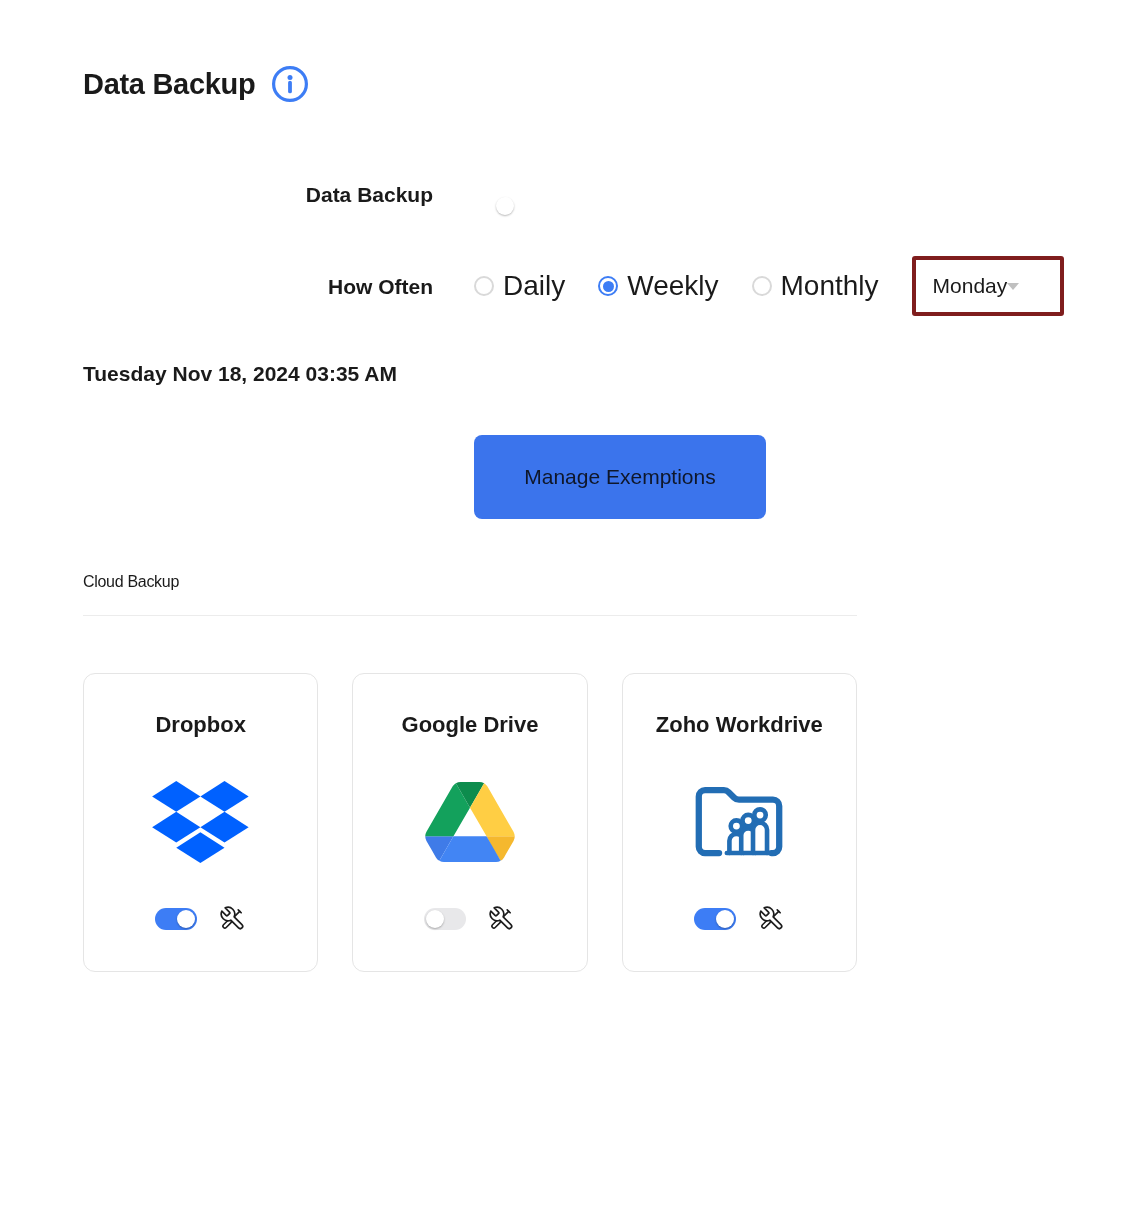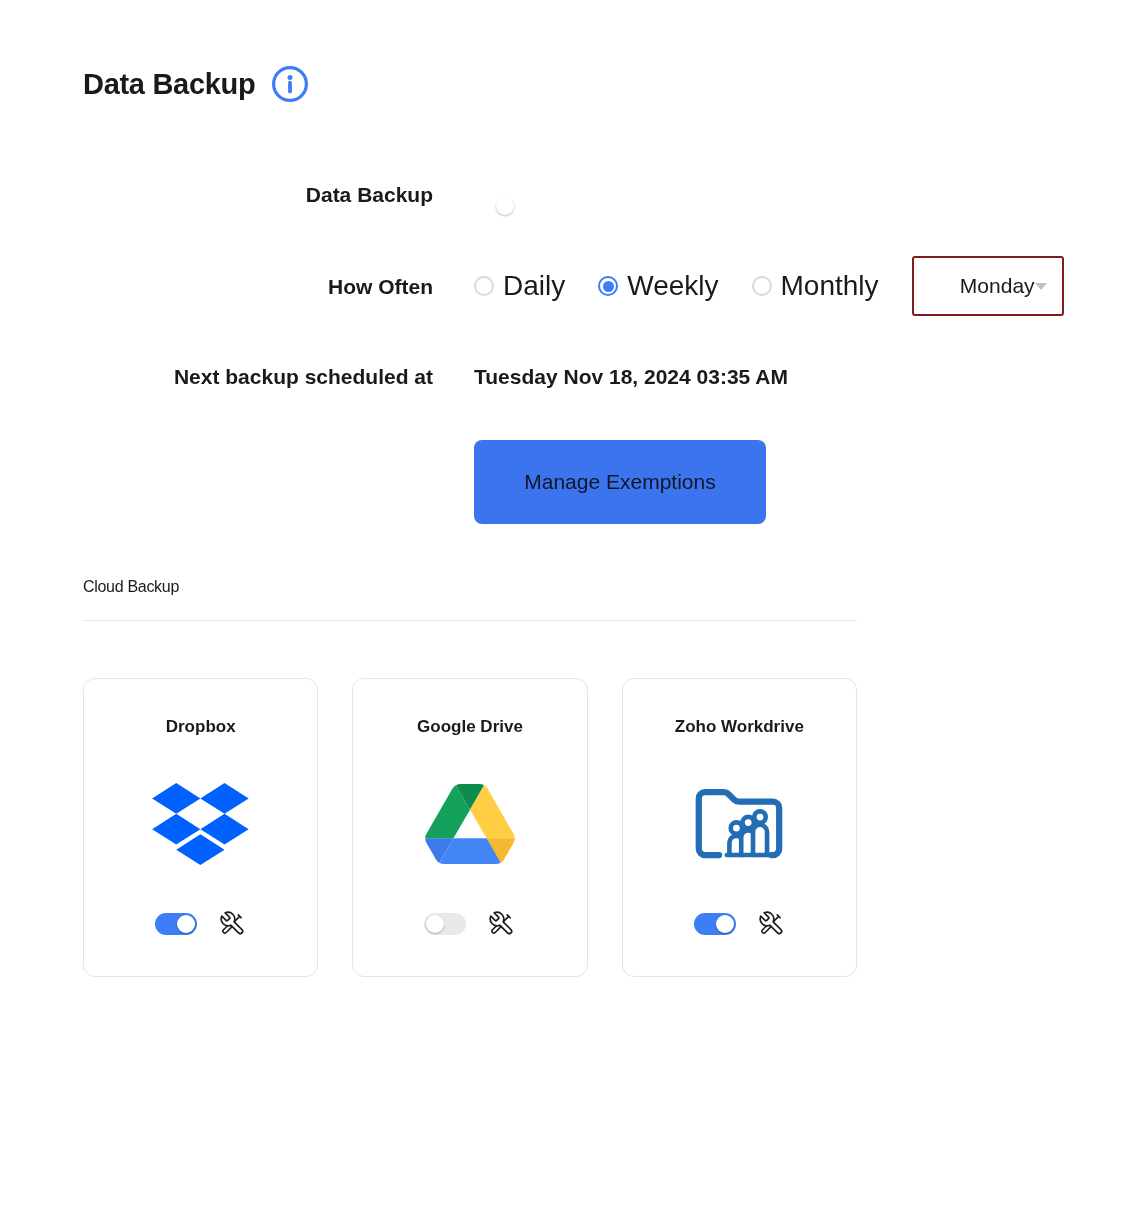--- a/index.html
+++ b/index.html
@@ -36,42 +36,42 @@
   .often-controls { display: flex; align-items: center; }
   .radio-opt { display: flex; align-items: center; gap: 9px; cursor: pointer; margin-right: 33px; }
   .radio { width: 20px; height: 20px; border-radius: 50%; border: 2px solid #d9d9d9; background: #fff; flex: 0 0 auto; }
   .radio.on { border-color: var(--c-accent, #3d7df5); }
   .radio.on::after { content: ""; display: block; width: 11px; height: 11px; margin: 2.5px;
                      border-radius: 50%; background: var(--c-accent, #3d7df5); }
   .radio-label { font-size: 28px; }
 
   
   .dropdown { margin-left: auto; margin-right: 18px; width: 152px; height: 60px; background: #fff;
-              border: 2px solid #7f1d1d; border-radius: 3px; display: flex; align-items: center;
-              justify-content: flex-end; padding: 0 15px 0 17px; cursor: pointer; }
+              border: 4px solid #7f1d1d; border-radius: 3px; display: flex; align-items: center;
+              justify-content: flex-start; padding: 0 15px 0 17px; cursor: pointer; }
   .dropdown-value { font-size: 21px; }
   .caret-down { width: 0; height: 0; border-left: 6px solid transparent; border-right: 6px solid transparent;
                 border-top: 7px solid #c0c0c0; }
 
   .date-value { font-size: 21px; font-weight: bold; }
 
   .btn-row { margin-top: 49px; }
   .primary-btn { display: block; width: 292px; height: 84px; border: none; border-radius: 8px;
                  background: var(--c-button, #3b74ec); color: #0f172a; font-size: 21px;
                  font-family: inherit; cursor: pointer; }
 
   
   .h2 { margin-top: 54px; font-size: 16px; font-weight: 400; letter-spacing: -0.3px; }
   .divider { margin-top: 24px; height: 1px; background: #ececec; }
 
   .cards { margin-top: 57px; display: grid; grid-template-columns: repeat(3, 1fr); gap: 34px; }
   .card { height: 299px; background: #fff; border: 1px solid #e5e5e5; border-radius: 12px;
           display: flex; flex-direction: column; align-items: center;
           justify-content: space-between; padding: 38px 0 39px 0; }
-  .card-title { font-size: 17px; font-weight: 700; }
+  .card-title { font-size: 22px; font-weight: 700; }
   .card-logo { display: flex; align-items: center; justify-content: center; flex: 1 1 auto; }
   .card-controls { display: flex; align-items: center; gap: 22px; }
   .tools-btn { width: 27px; height: 27px; display: inline-flex; cursor: pointer; }
 </style>
 </head>
 <body>
 
 <div class="page">
 
   <div class="h1-row">
@@ -107,21 +107,20 @@
       </span>
       <span class="dropdown">
         <span class="dropdown-value">Monday</span>
         <span class="caret-down"></span>
       </span>
     </div>
   </div>
 
 
   <div class="form-row row-next">
-    <div class="form-label">Next backup scheduled at</div>
     <div class="date-value">Tuesday Nov 18, 2024 03:35 AM</div>
   </div>
 
   <div class="form-row btn-row">
     <div></div>
     <div>
       <button class="primary-btn">Manage Exemptions</button>
     </div>
   </div>
 

